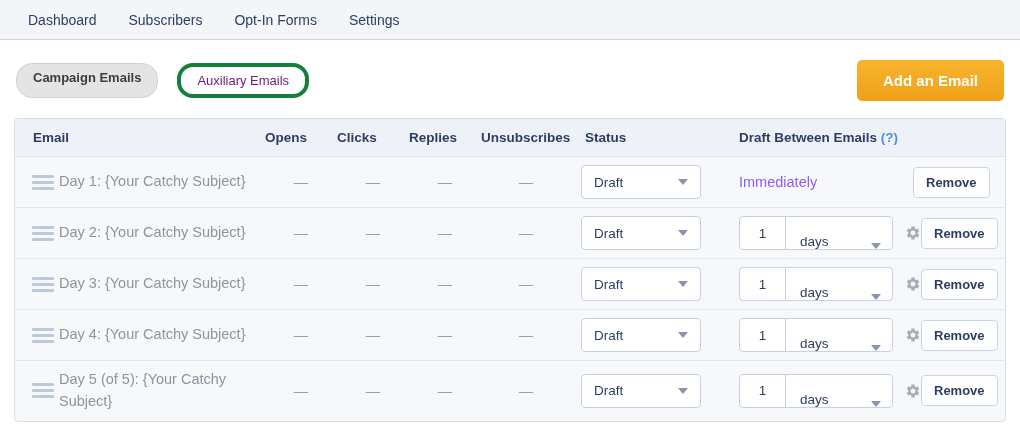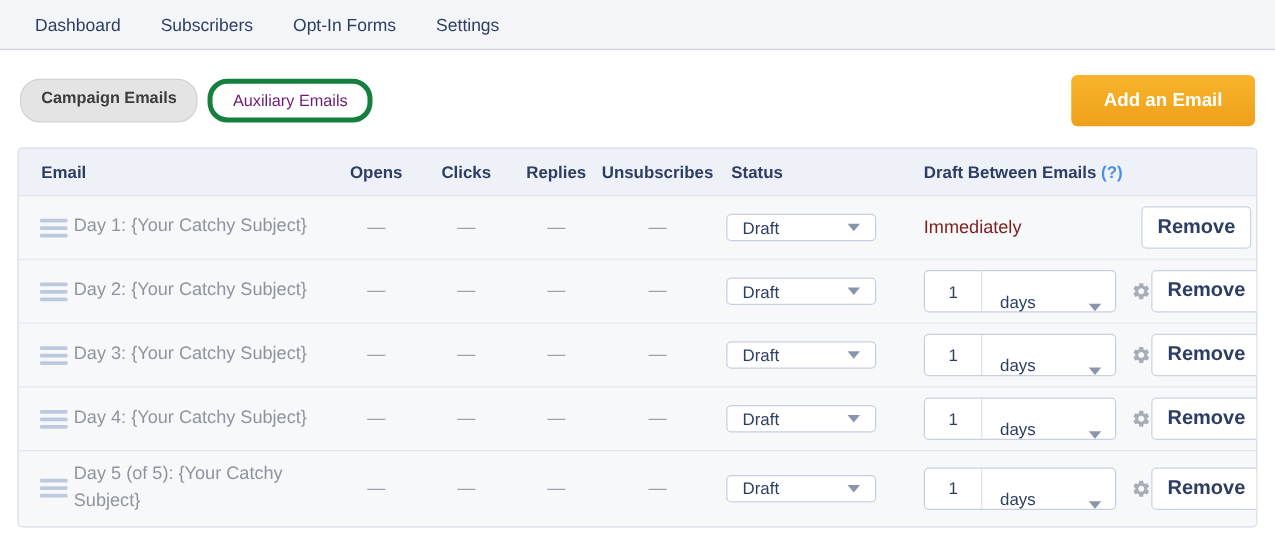--- a/index.html
+++ b/index.html
@@ -9,74 +9,74 @@
   
   .navbar { height:40px; background:#f4f5f8; border-bottom:1px solid #ccd2e0;
     display:flex; align-items:stretch; padding-left:28px; }
   .nav-tab { display:flex; align-items:center; margin-right:32px; font-size:14px;
     color:#2d3e63; cursor:pointer; border-bottom:4px solid transparent; padding-top:4px; }
   .nav-tab.active { font-weight:bold; border-bottom-color:#f5a81f; }
 
   
   .toolbar { display:flex; align-items:center; justify-content:space-between;
     padding:0 16px 0 16px; margin-top:20px; }
-  .pills { display:flex; gap:8px; }
+  .pills { display:flex; gap:19px; }
   .pill { font-size:13px; padding:6px 16px; border-radius:16px; cursor:pointer; }
   .pill.active { background:#e4e4e4; border:1px solid #d2d2d2; color:#3c3c3c; font-weight:bold; }
   .pill.inactive { background:#fff; border:4px solid #15803d; color:#701a75; }
   .add-btn { background:linear-gradient(#f8b42c,#efa01b); color:#fff; font-weight:bold;
     font-size:15px; border:none; border-radius:5px; padding:12px 26px; cursor:pointer; }
 
   
   .table { margin:17px 14px 0 14px; border:1px solid #d6dcea; border-radius:4px;
     overflow:hidden; background:#f7f8fa; }
   .grid-row { display:grid;
     grid-template-columns:44px 206px 72px 72px 72px 90px 154px 1fr 92px;
     align-items:center; }
   .thead { background:#eff1f8; border-bottom:1px solid #e0e4f0; min-height:38px; }
   .th { font-size:13.5px; font-weight:bold; color:#2d3e63; }
   .th.email { grid-column:1 / span 2; padding-left:18px; }
-  .th.center { text-align:center; }
+  .th.center { }
   .th.status { padding-left:14px; }
   .th.delay { padding-left:14px; }
   .th .help { color:#4a90e2; font-weight:bold; cursor:pointer; }
 
   .trow { min-height:51px; border-bottom:1px solid #e3e7f1; padding:8px 0; }
   .trow:last-child { border-bottom:none; }
 
   .drag { display:flex; flex-direction:column; gap:3px; margin-left:17px; width:22px; cursor:grab; }
   .drag span { display:block; height:3px; background:#bdc9dd; border-radius:1px; }
 
   .email-cell { font-size:14.5px; color:#8d949e; line-height:1.5; padding-right:8px; }
   .dash { text-align:center; font-size:14.5px; color:#9aa1ab; }
 
   .status-cell { padding-left:10px; }
-  .select { width:120px; height:22px; background:#fff; border:1px solid #c7d0e2;
+  .select { width:120px; height:34px; background:#fff; border:1px solid #c7d0e2;
     border-radius:4px; display:flex; align-items:center; justify-content:space-between;
     padding:0 12px; cursor:pointer; }
   .select .val { font-size:13.5px; color:#2d3e63; }
   .caret { width:0; height:0; border-left:5px solid transparent; border-right:5px solid transparent;
     border-top:6px solid #8a95ab; }
 
   .delay-cell { padding-left:14px; display:flex; align-items:center; }
-  .immediately { font-size:14.5px; color:#7f1d1d; }
+  .immediately { font-size:14.5px; color:#8b5cf6; }
   .delay-box { display:inline-flex; align-items:stretch; background:#fff;
     border:1px solid #c7d0e2; border-radius:4px; height:34px; }
   .delay-num { width:46px; border:none; border-right:1px solid #c7d0e2; text-align:center;
     font-size:13.5px; color:#2d3e63; background:transparent; outline:none;
     font-family:"Liberation Sans", sans-serif; border-radius:4px 0 0 4px; }
   .delay-unit { width:106px; display:flex; align-items:flex-end; justify-content:space-between;
     padding:0 11px 0 14px; cursor:pointer; }
   .delay-unit .val { font-size:13.5px; color:#2d3e63; }
   .gear { margin-left:12px; cursor:pointer; display:flex; align-items:center; }
   .gear svg { width:16px; height:16px; fill:#a7aeb8; }
 
   .actions { text-align:right; padding-right:21px; }
   .remove-btn { background:#fff; border:1px solid #c9d4e6; border-radius:4px;
-    font-size:16px; font-weight:bold; color:#2d3e63; padding:7px 12px; cursor:pointer;
+    font-size:13px; font-weight:bold; color:#2d3e63; padding:7px 12px; cursor:pointer;
     font-family:"Liberation Sans", sans-serif; }
 </style>
 </head>
 <body>
 
 <div class="navbar">
   <div class="nav-tab">Dashboard</div>
   <div class="nav-tab">Subscribers</div>
   <div class="nav-tab">Opt-In Forms</div>
   <div class="nav-tab">Settings</div>

